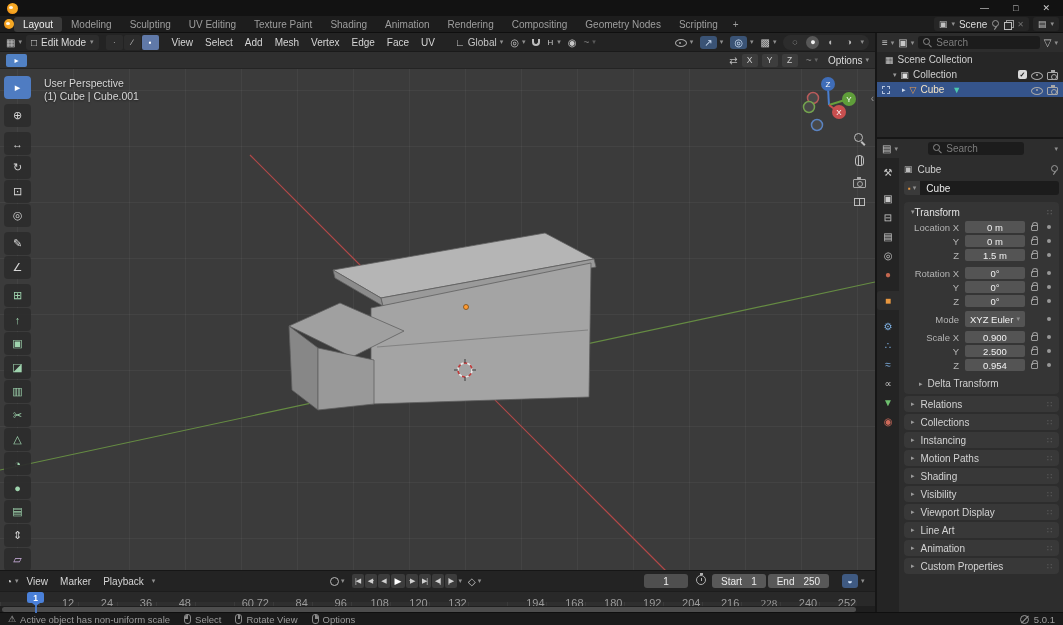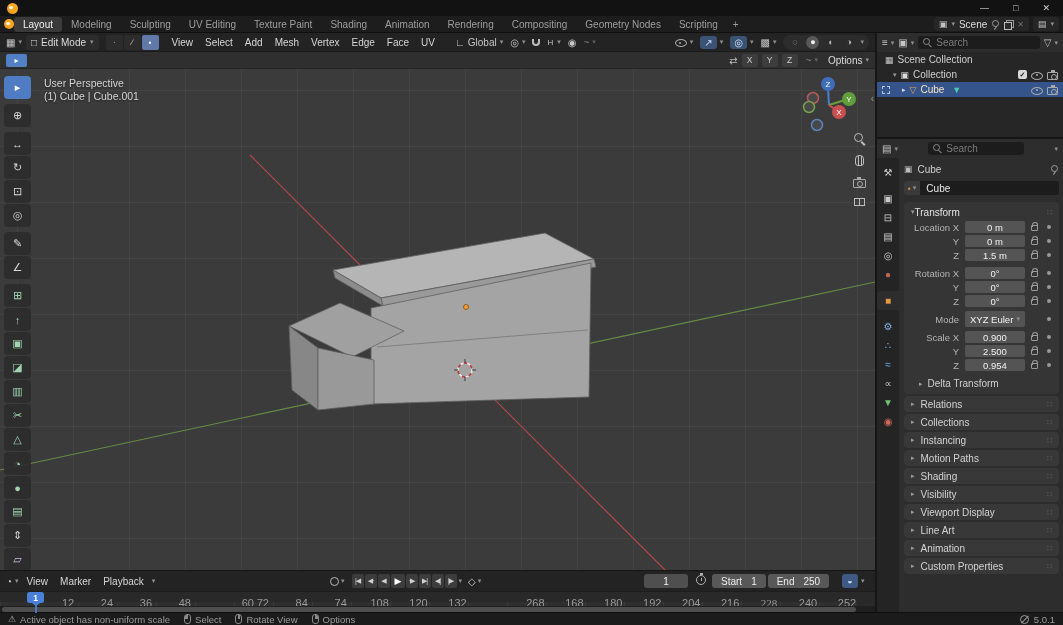--- a/index.html
+++ b/index.html
@@ -435,26 +435,26 @@
         </div>
         <div class="tl-ruler">
           <div class="ruler-sub"></div>
         <span class="tick" style="left: 68px;">12</span>
             <span class="tick" style="left: 106.95px;">24</span>
             <span class="tick" style="left: 145.9px;">36</span>
             <span class="tick" style="left: 184.85px;">48</span>
             <span class="tick" style="left: 223.8px; margin-left: 24px;">60</span>
             <span class="tick" style="left: 262.75px;">72</span>
             <span class="tick" style="left: 301.7px;">84</span>
-            <span class="tick" style="left: 340.65px;">74</span>
+            <span class="tick" style="left: 340.65px;">96</span>
             <span class="tick" style="left: 379.6px;">108</span>
             <span class="tick" style="left: 418.55px;">120</span>
             <span class="tick" style="left: 457.5px;">132</span>
             <span class="tick" style="left: 496.45px; margin-top: 24px;">144</span>
-            <span class="tick" style="left: 535.4px;">268</span>
+            <span class="tick" style="left: 535.4px;">194</span>
             <span class="tick" style="left: 574.35px;">168</span>
             <span class="tick" style="left: 613.3px;">180</span>
             <span class="tick" style="left: 652.25px;">192</span>
             <span class="tick" style="left: 691.2px;">204</span>
             <span class="tick" style="left: 730.15px;">216</span>
             <span class="tick" style="left: 769.1px; font-family: Liberation Serif, serif;">228</span>
             <span class="tick" style="left: 808.05px;">240</span>
             <span class="tick" style="left: 847px;">252</span>
           </div>
         <div class="tl-scroll">

